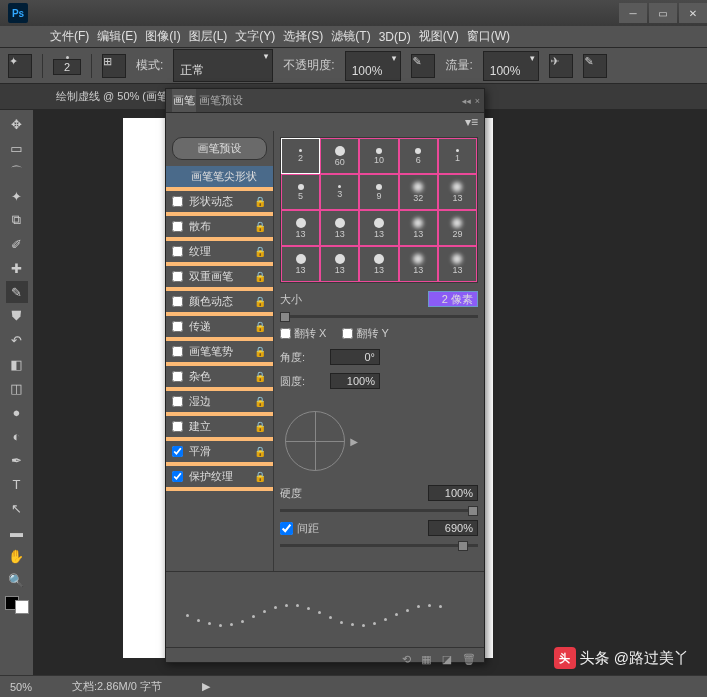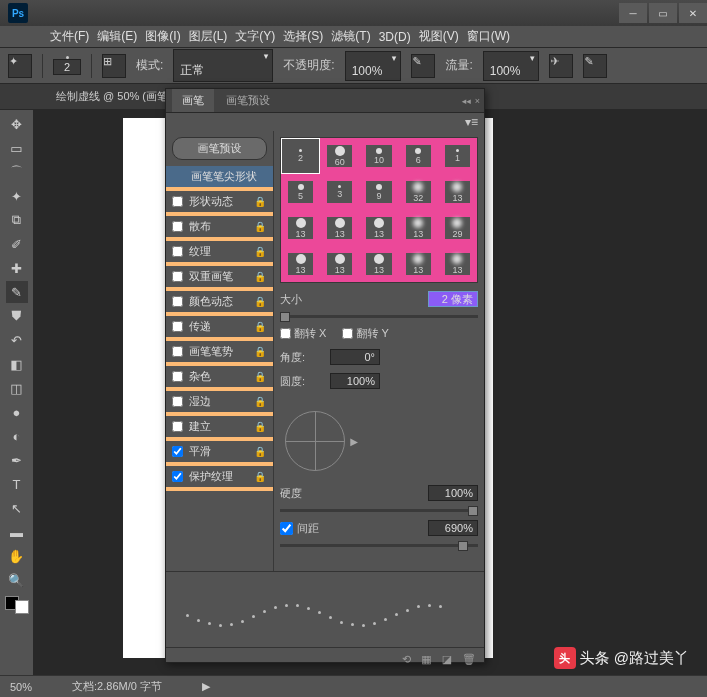--- a/index.html
+++ b/index.html
@@ -38,36 +38,36 @@
 .ruler-v { position: absolute; top: 126px; left: 33px; width: 16px; bottom: 22px; background: #535353; border-right: 1px solid #333; }
 .ruler-v .num { writing-mode: horizontal-tb; left: 2px; line-height: 9px; }
 
 .canvas { position: absolute; top: 8px; left: 90px; width: 370px; height: 540px; background: #fff; }
 
 .status-bar { position: absolute; bottom: 0; left: 0; right: 0; height: 22px; background: #535353; border-top: 1px solid #333; display: flex; align-items: center; padding: 0 10px; gap: 40px; font-size: 11px; color: #ccc; }
 
 
 .brush-panel { position: absolute; top: 88px; left: 165px; width: 320px; height: 575px; background: #535353; border: 1px solid #222; box-shadow: 2px 2px 8px rgba(0,0,0,0.5); z-index: 100; }
 .panel-tabs { height: 24px; background: #424242; display: flex; align-items: center; padding-left: 6px; gap: 2px; border-bottom: 1px solid #282828; }
-.panel-tab { padding: 4px 10px; font-size: 11px; color: #aaa; cursor: pointer; font-family: Liberation Serif, serif; }
+.panel-tab { padding: 4px 1px; font-size: 11px; color: #aaa; cursor: pointer; font-family: Liberation Serif, serif; }
 .panel-tab.active { background: #535353; color: #ddd; }
 .panel-controls { margin-left: auto; display: flex; gap: 4px; padding-right: 4px; }
 .panel-controls span { font-size: 9px; color: #999; cursor: pointer; }
 
 .panel-body { display: flex; height: 440px; }
 .panel-left { width: 108px; background: #535353; border-right: 1px solid #383838; }
 .brush-preset-btn { margin: 6px; padding: 3px 8px; background: #6a6a6a; border: 1px solid #333; border-radius: 10px; font-size: 11px; color: #ddd; text-align: center; cursor: pointer; }
 .brush-section { padding: 3px 6px; font-size: 11px; color: #ddd; display: flex; align-items: center; gap: 4px; cursor: pointer; border-bottom: 4px solid #fdba74; }
 .brush-section.active { background: #4a6a8a; }
 .brush-section input { width: 11px; height: 11px; margin-right: 2px; }
 .brush-section .lock { margin-left: auto; color: #888; font-size: 10px; }
 
 .panel-right { flex: 1; padding: 6px; background: #535353; overflow: auto; }
 .brush-grid { display: grid; grid-template-columns: repeat(5, 1fr); gap: 0; border: 1px solid #383838; max-height: 150px; overflow: hidden; }
-.brush-cell { height: 36px; display: flex; flex-direction: column; align-items: center; justify-content: center; border: 7px solid #ec4899; cursor: pointer; }
+.brush-cell { height: 36px; display: flex; flex-direction: column; align-items: center; justify-content: center; border: 1px solid #ec4899; cursor: pointer; }
 .brush-cell.selected { border: 1px solid #fff; }
 .brush-shape { width: 16px; height: 16px; background: #ddd; border-radius: 50%; }
 .brush-shape.tiny { width: 3px; height: 3px; }
 .brush-shape.sm { width: 6px; height: 6px; }
 .brush-shape.md { width: 10px; height: 10px; }
 .brush-shape.soft { filter: blur(2px); }
 .brush-num { font-size: 9px; color: #ccc; margin-top: 1px; }
 
 .param-row { display: flex; align-items: center; margin: 8px 0; font-size: 11px; }
 .param-row label { flex: 0 0 50px; }

